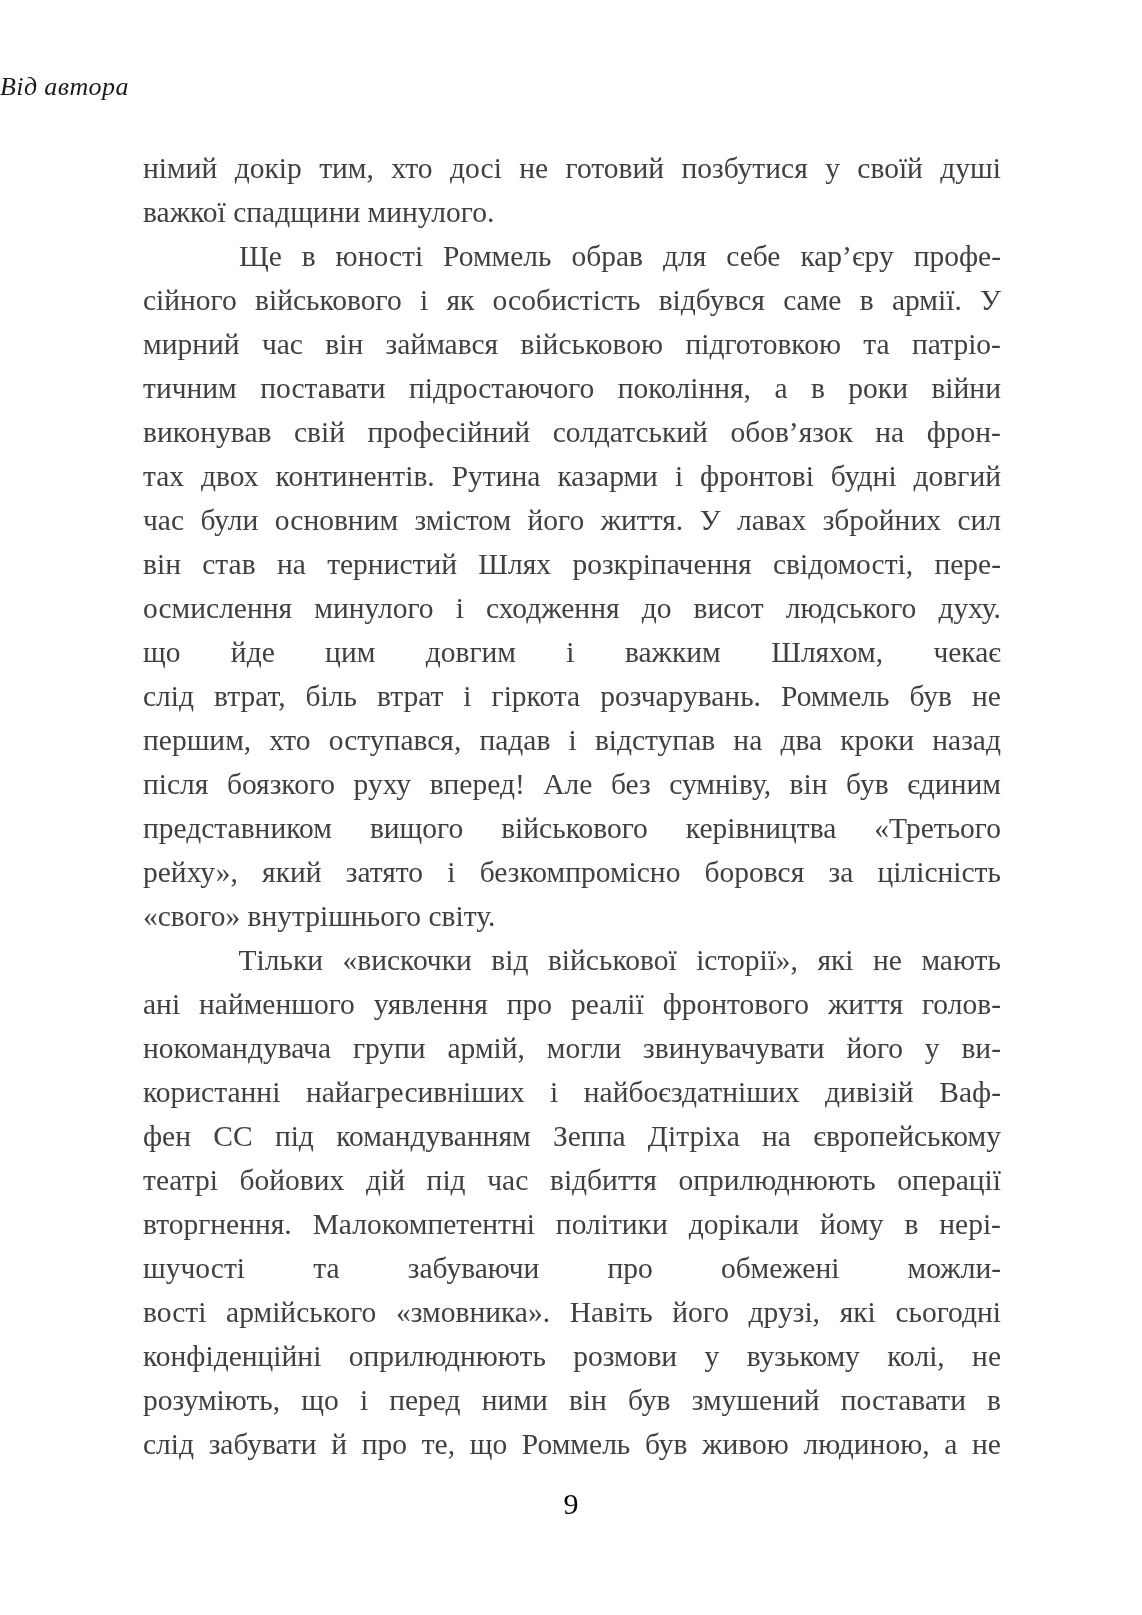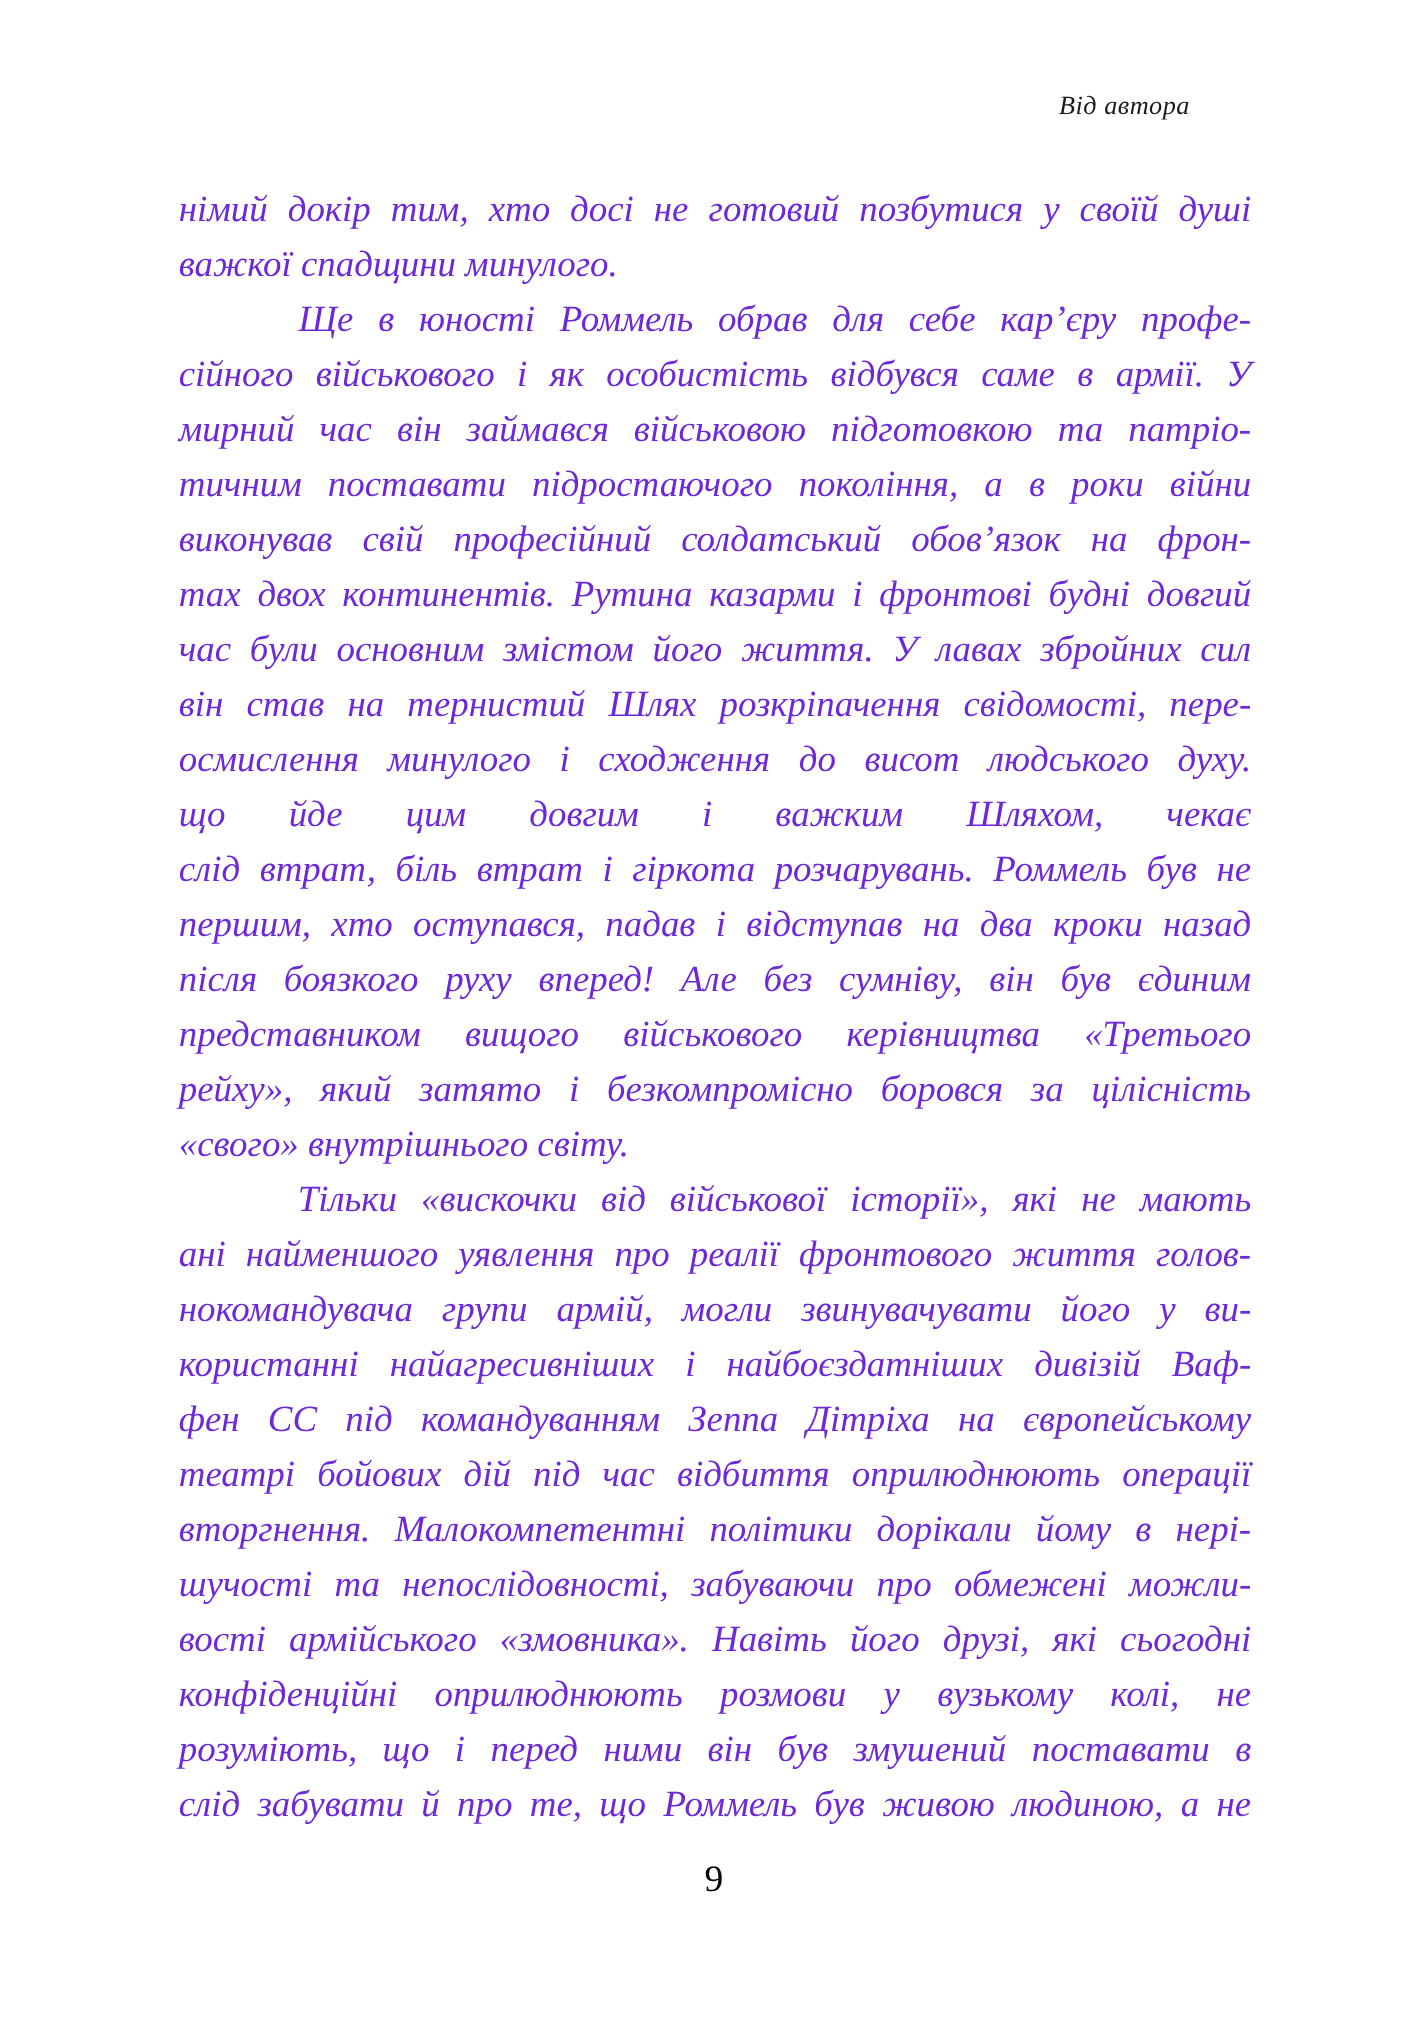--- a/index.html
+++ b/index.html
@@ -16,43 +16,42 @@
     font-family: "Liberation Serif", "DejaVu Serif", serif;
     color: #000000;
   }
 
   
   .running-head {
     position: absolute;
     top: 72px;
     left: 0;
     width: 952px;
-    text-align: right;
+    text-align: left;
     font-style: italic;
-    font-size: 21px;
+    font-size: 26px;
     letter-spacing: 0.4px;
     color: #1a1a1a;
   }
 
   
   .text-block {
     position: absolute;
     left: 143px;
     top: 146px;
     width: 858px;
   }
 
   .para {
     margin: 0;
     font-size: 29.5px;
     line-height: 44px;
-    color: #6d28d9;
+    color: #404040;
     text-align: justify;
     text-indent: 0;
-    font-style: italic;
   }
 
   
   .line {
     display: block;
     white-space: nowrap;
   }
   
   .line.j {
     display: flex;
@@ -326,21 +325,20 @@
           <span>Малокомпетентні</span>
           <span>політики</span>
           <span>дорікали</span>
           <span>йому</span>
           <span>в</span>
           <span>нері-</span>
         </span>
         <span class="line j">
           <span>шучості</span>
           <span>та</span>
-          <span>непослідовності,</span>
           <span>забуваючи</span>
           <span>про</span>
           <span>обмежені</span>
           <span>можли-</span>
         </span>
         <span class="line j">
           <span>вості</span>
           <span>армійського</span>
           <span>«змовника».</span>
           <span>Навіть</span>

